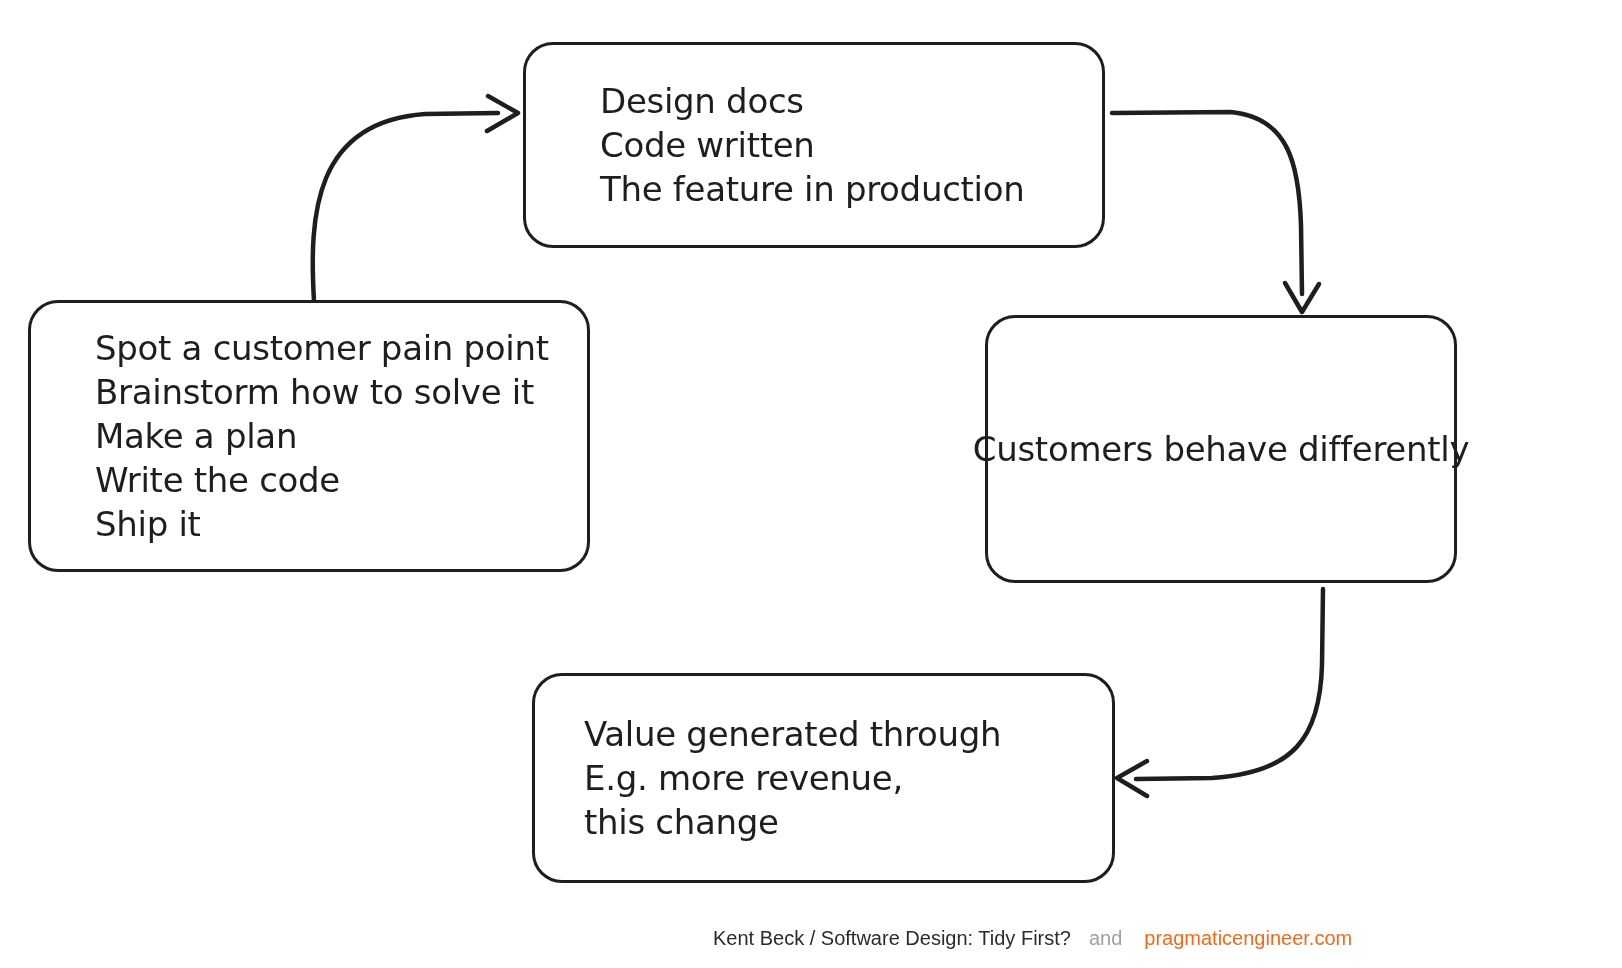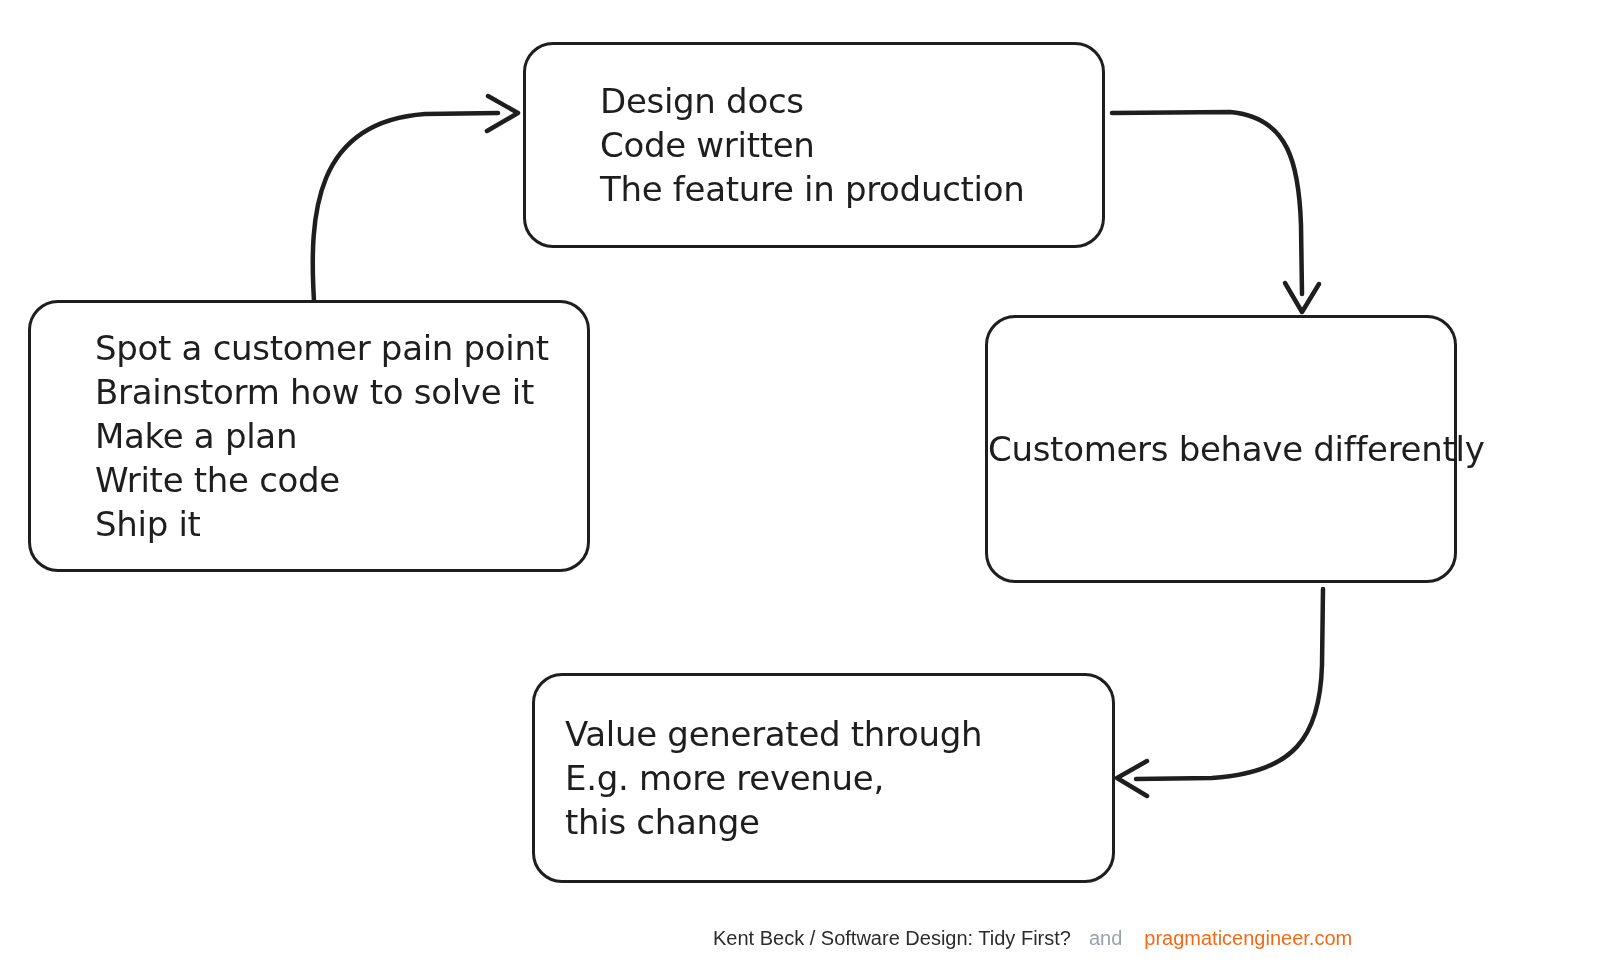--- a/index.html
+++ b/index.html
@@ -41,22 +41,22 @@
     flex-direction: column;
     justify-content: center;
     color: #1e1e1e;
     font-size: 34px;
     line-height: 44px;
     letter-spacing: -0.3px;
   }
   .node .line { white-space: nowrap; }
   .node-shipped   { left: 523px; top: 42px;  width: 582px; height: 206px; padding-left: 74px; }
   .node-plan      { left: 28px;  top: 300px; width: 562px; height: 272px; padding-left: 64px; }
-  .node-behavior  { left: 985px; top: 315px; width: 472px; height: 268px; align-items: flex-start; }
-  .node-value     { left: 532px; top: 673px; width: 583px; height: 210px; padding-left: 30px; }
+  .node-behavior  { left: 985px; top: 315px; width: 472px; height: 268px; align-items: center; }
+  .node-value     { left: 532px; top: 673px; width: 583px; height: 210px; padding-left: 49px; }
   .attribution {
     position: absolute;
     left: 713px;
     top: 921px;
     font-family: "Liberation Sans", sans-serif;
     font-size: 20px;
     line-height: 34px;
     white-space: nowrap;
   }
   .attribution .source { color: #2b2b2b; }

